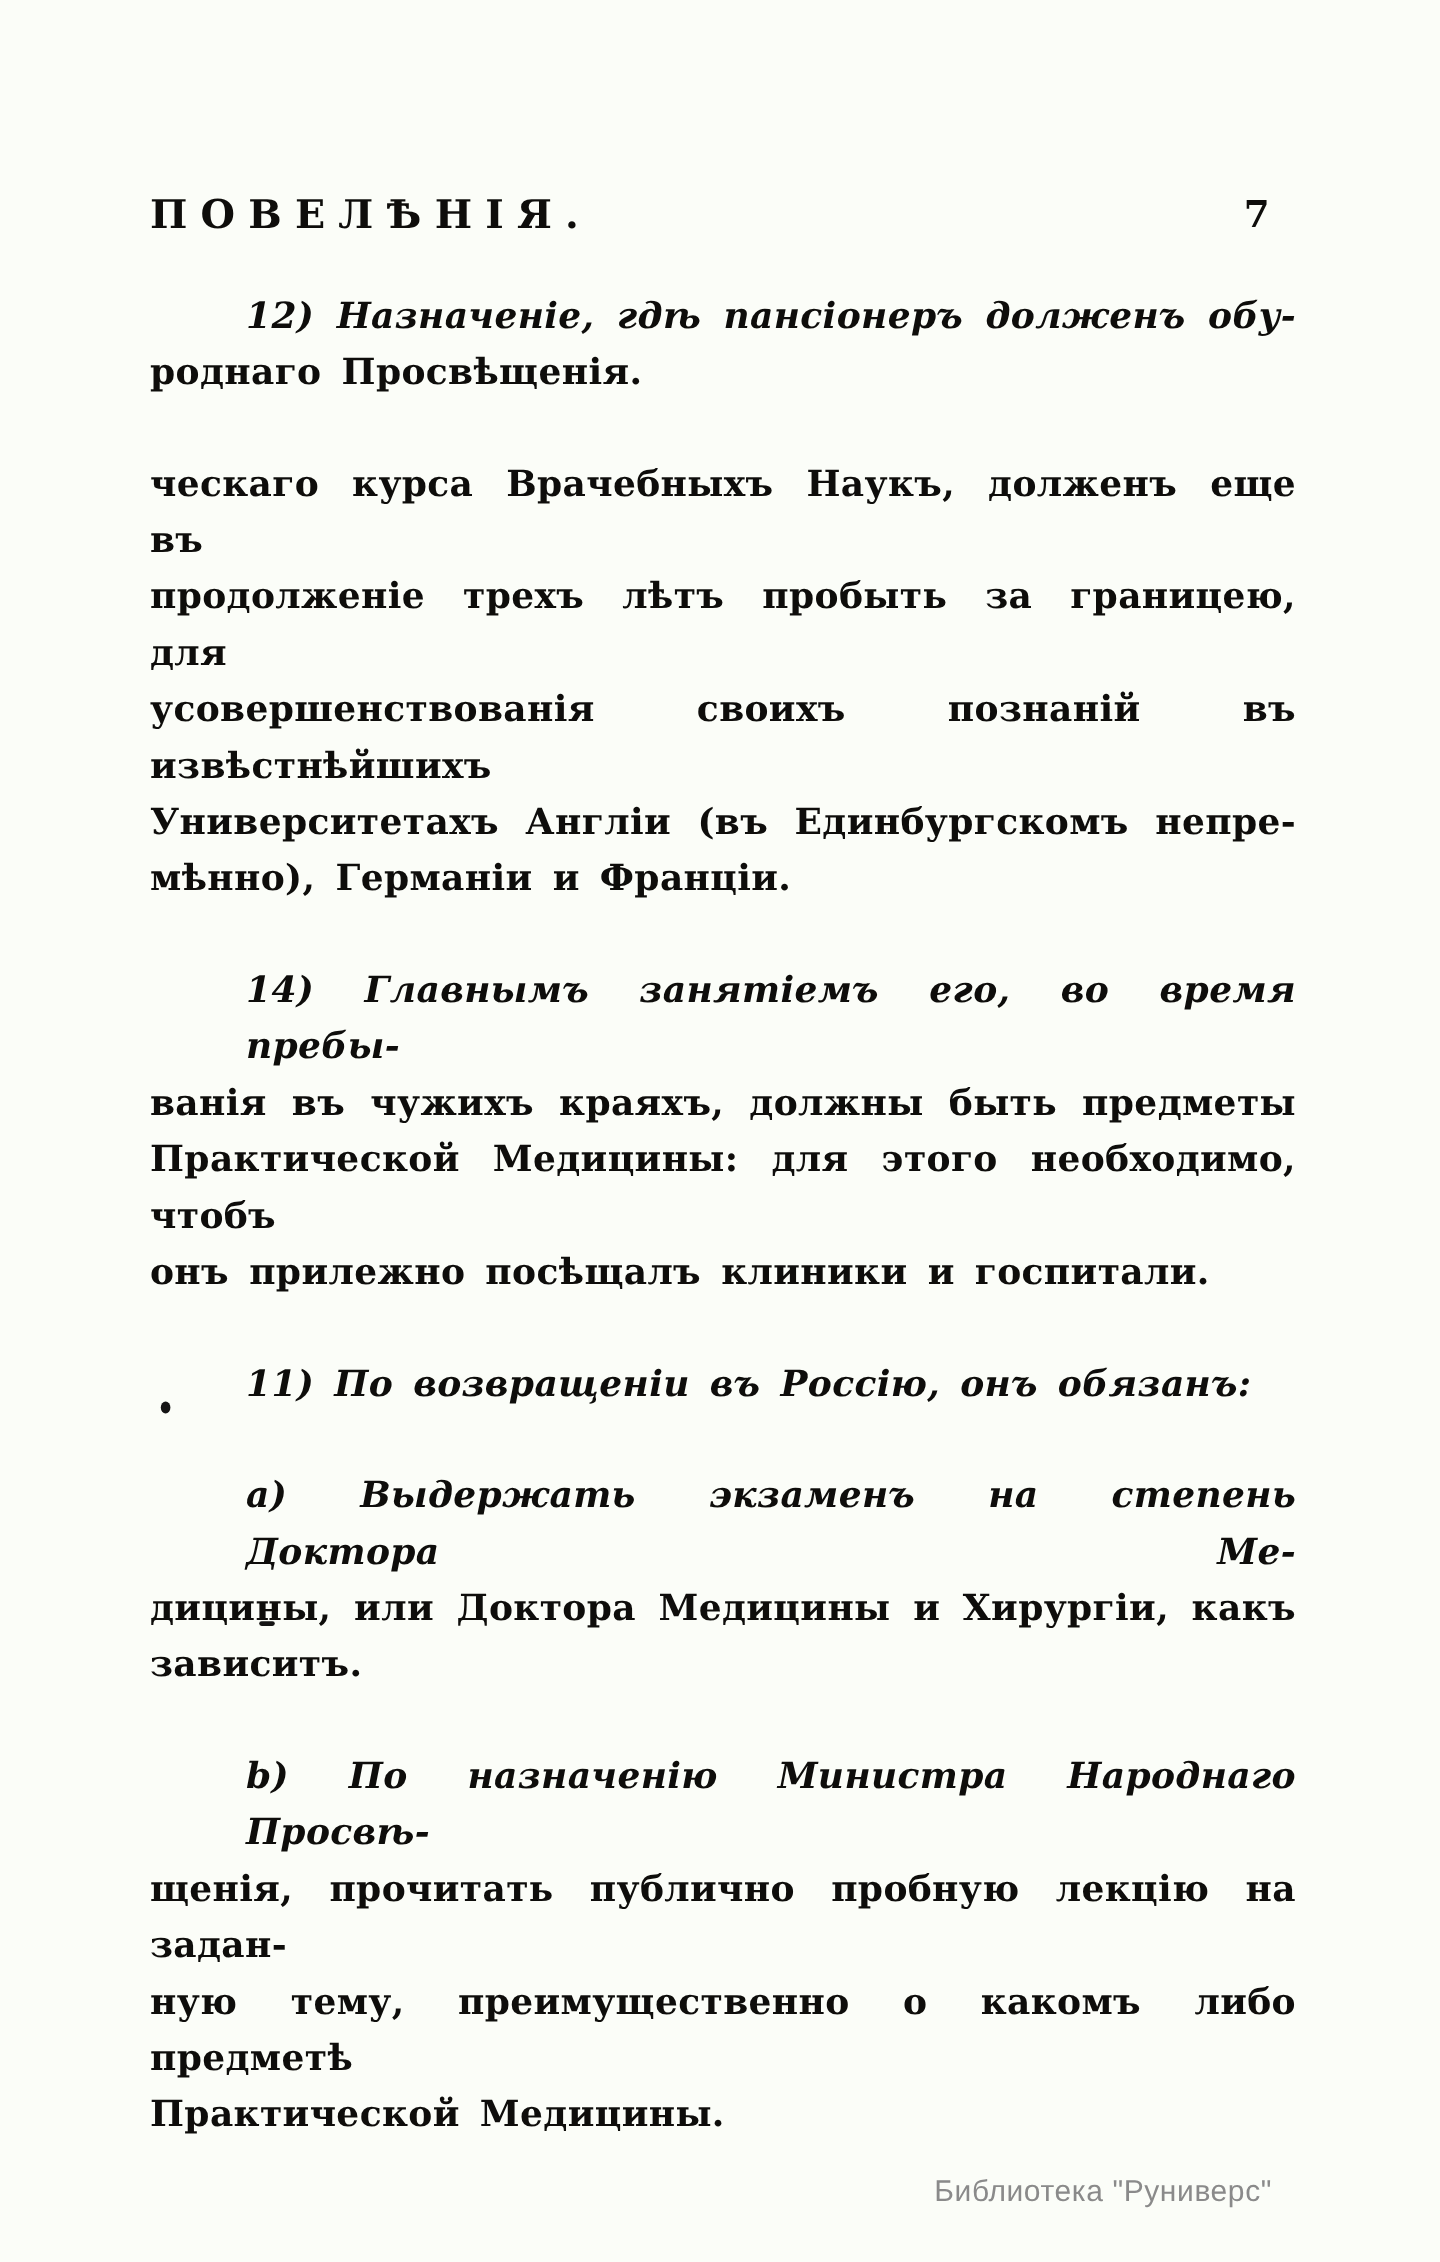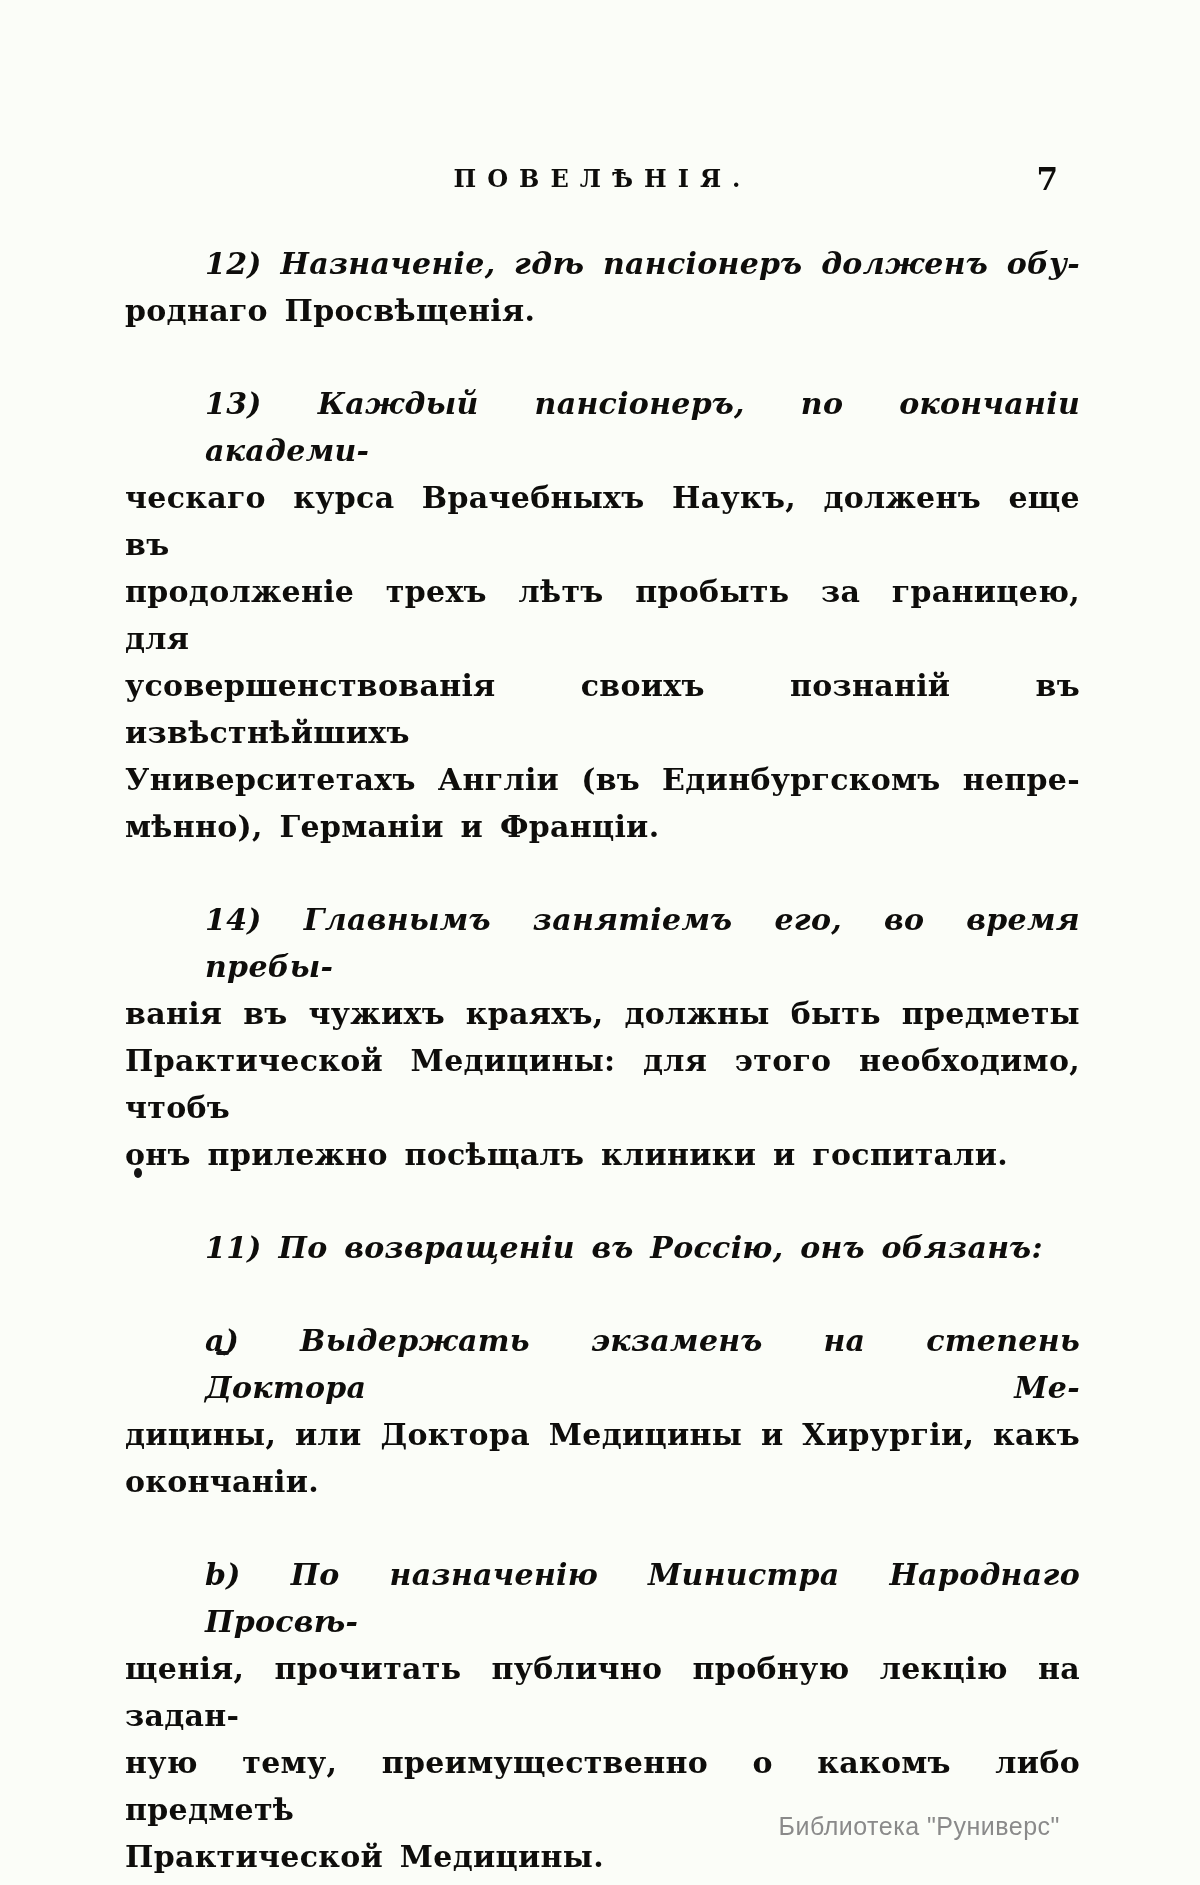--- a/index.html
+++ b/index.html
@@ -18,22 +18,21 @@
     top: 158px;
     width: 955px;
   }
   .page-header {
     position: relative;
     height: 42px;
     margin-bottom: 40px;
   }
   .doc-title {
     display: block;
-    text-align: center;
-    font-size: 24px;
+    font-size: 33px;
     font-weight: 700;
     letter-spacing: 11px;
     line-height: 42px;
   }
   .page-number {
     position: absolute;
     right: 22px;
     top: 0;
     font-size: 31px;
     font-weight: 700;
@@ -94,21 +93,20 @@
       <span class="doc-title">ПОВЕЛѢНІЯ.</span>
       <span class="page-number">7</span>
     </div>
 
     <p class="para">
       <span class="line j first" style="display:block">12) Назначеніе, гдѣ пансіонеръ долженъ обу-</span>
       <span class="line" style="display:block">роднаго Просвѣщенія.</span>
     </p>
 
     <p class="para">
-      <span class="line j first" style="display:block">13) Каждый пансіонеръ, по окончаніи академи-</span>
       <span class="line j" style="display:block">ческаго курса Врачебныхъ Наукъ, долженъ еще въ</span>
       <span class="line j" style="display:block">продолженіе трехъ лѣтъ пробыть за границею, для</span>
       <span class="line j" style="display:block">усовершенствованія своихъ познаній въ извѣстнѣйшихъ</span>
       <span class="line j" style="display:block">Университетахъ Англіи (въ Единбургскомъ непре-</span>
       <span class="line" style="display:block">мѣнно), Германіи и Франціи.</span>
     </p>
 
     <p class="para">
       <span class="line j first" style="display:block">14) Главнымъ занятіемъ его, во время пребы-</span>
       <span class="line j" style="display:block">ванія въ чужихъ краяхъ, должны быть предметы</span>
@@ -116,21 +114,21 @@
       <span class="line" style="display:block">онъ прилежно посѣщалъ клиники и госпитали.</span>
     </p>
 
     <p class="para">
       <span class="line first" style="display:block">11) По возвращеніи въ Россію, онъ обязанъ:</span>
     </p>
 
     <p class="para">
       <span class="line j first" style="display:block">а) Выдержать экзаменъ на степень Доктора Ме-</span>
       <span class="line j" style="display:block">дицины, или Доктора Медицины и Хирургіи, какъ</span>
-      <span class="line" style="display:block">окончаніи.</span>
+      <span class="line" style="display:block">зависитъ.</span>
     </p>
 
     <p class="para">
       <span class="line j first" style="display:block">b) По назначенію Министра Народнаго Просвѣ-</span>
       <span class="line j" style="display:block">щенія, прочитать публично пробную лекцію на задан-</span>
       <span class="line j" style="display:block">ную тему, преимущественно о какомъ либо предметѣ</span>
       <span class="line" style="display:block">Практической Медицины.</span>
     </p>
 
   </div>

